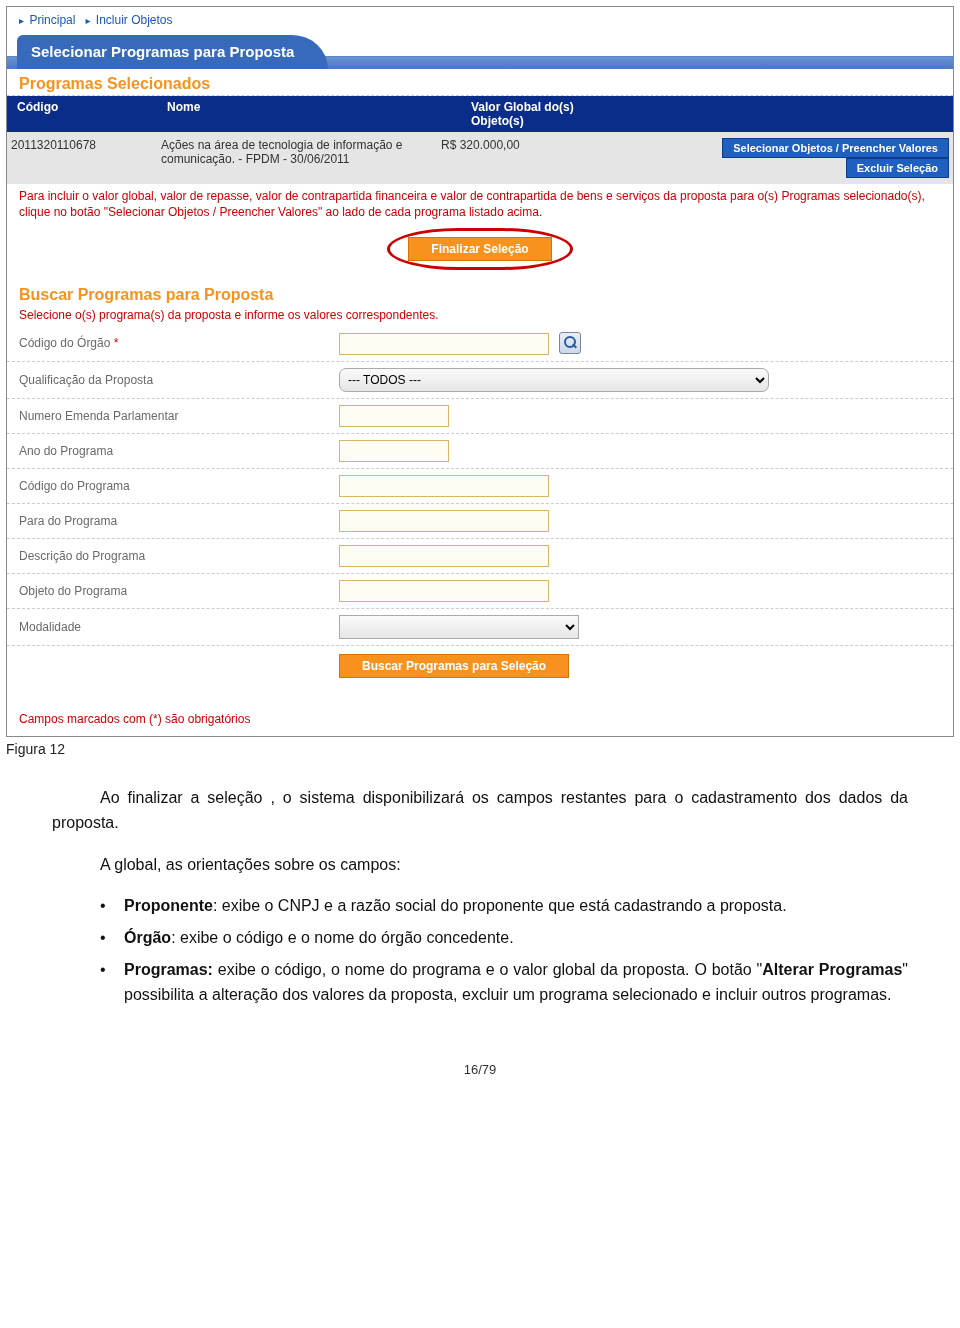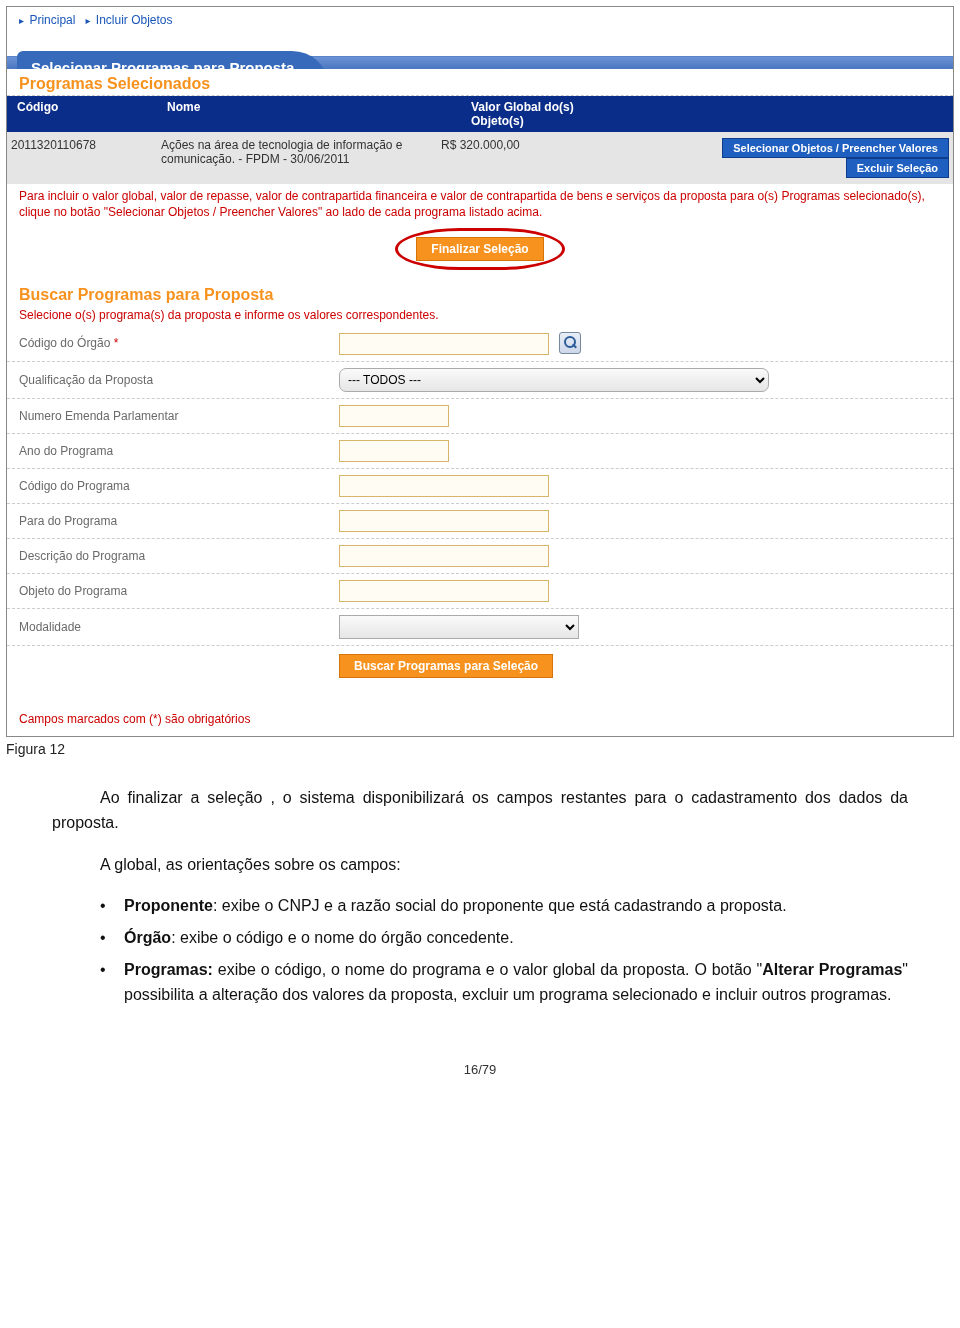--- a/index.html
+++ b/index.html
@@ -28,21 +28,21 @@
     margin-right: 2px;
   }
   .ribbon {
     position: relative;
     height: 34px;
     margin: 4px 0 0 0;
     overflow: hidden;
   }
   .ribbon-tab {
     position: absolute;
-    left: 10px; top: 16px;
+    left: 10px; top: 0;
     height: 34px;
     background: #376aba;
     color: #fff;
     font-weight: bold;
     font-size: 15px;
     line-height: 34px;
     padding: 0 34px 0 14px;
     border-top-left-radius: 6px;
     border-top-right-radius: 36px 34px;
   }
@@ -110,21 +110,21 @@
     border-radius: 50% / 65%;
     padding: 6px 18px;
   }
   .btn-orange {
     display: inline-block;
     background: #f7921e;
     color: #fff;
     border: 1px solid #d6740a;
     font-size: 12px;
     font-weight: bold;
-    padding: 4px 14px;
+    padding: 4px 22px;
     cursor: pointer;
   }
   .subinstr {
     color: #c00;
     font-size: 12px;
     padding: 2px 12px 4px 12px;
   }
   .form-row {
     display: flex;
     align-items: center;

